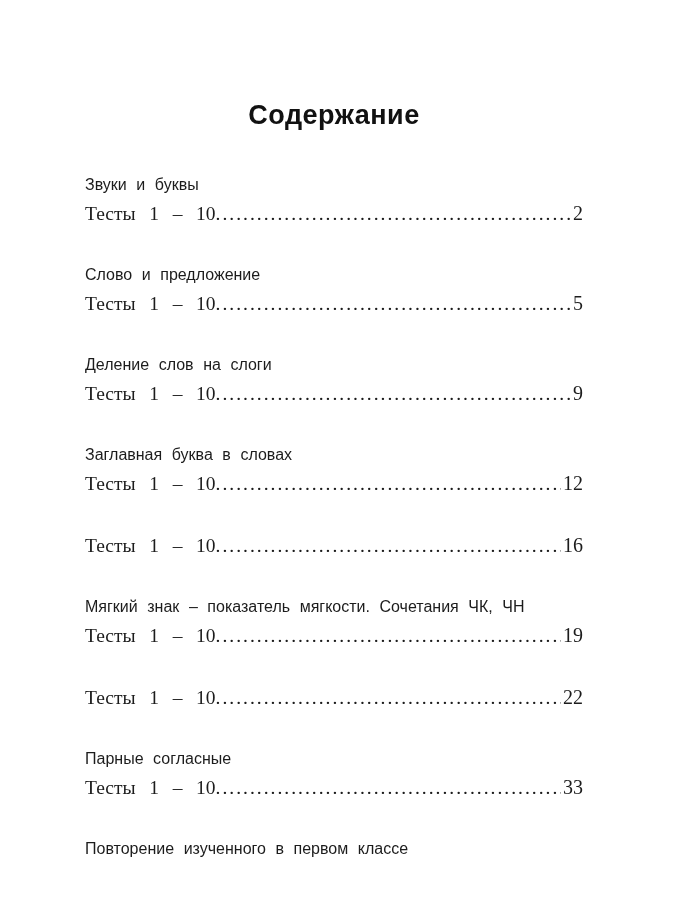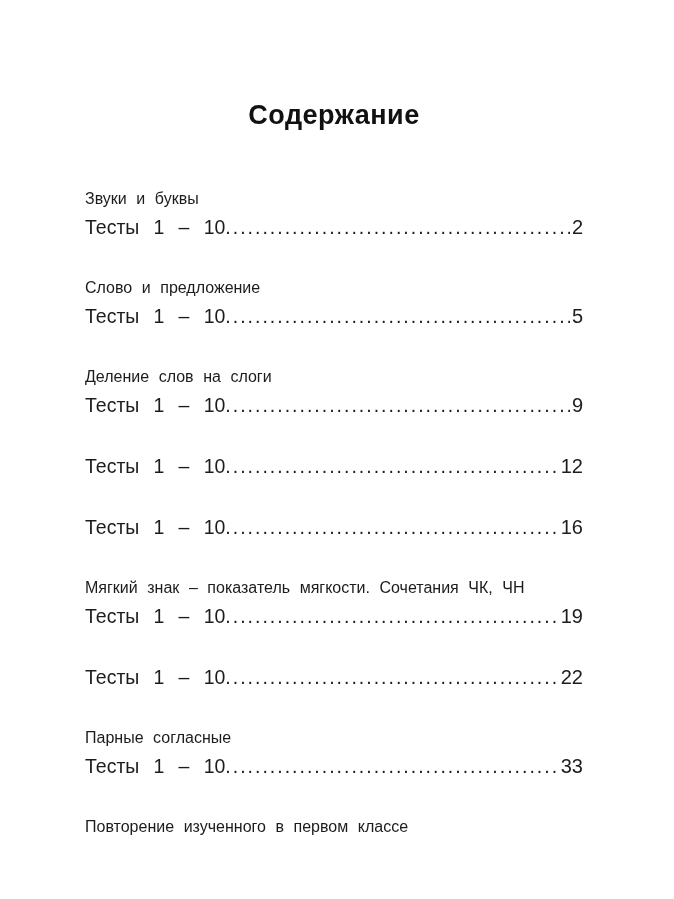--- a/index.html
+++ b/index.html
@@ -22,40 +22,41 @@
     left: 85px;
     top: 0;
     width: 498px;
   }
   .toc-heading {
     text-align: center;
     font-weight: bold;
     font-size: 27px;
     letter-spacing: 0.5px;
     margin-top: 100px;
-    margin-bottom: 54px;
+    margin-bottom: 40px;
     color: #111;
   }
   .toc-list {
     margin-top: 0;
   }
   .toc-entry {
     margin-bottom: 33px;
   }
   .toc-title {
     font-size: 16px;
     line-height: 28px;
     word-spacing: 0.32em;
     white-space: nowrap;
   }
   .toc-line {
     display: flex;
     align-items: baseline;
     font-size: 19.5px;
     line-height: 28px;
+    font-family: Liberation Serif, serif;
   }
   .toc-tests {
     word-spacing: 0.45em;
     white-space: nowrap;
   }
   .toc-dots {
     flex: 1 1 auto;
     overflow: hidden;
     white-space: nowrap;
     letter-spacing: 2px;
@@ -100,20 +101,21 @@
       <div class="toc-entry">
         <div class="toc-title">Деление  слов  на  слоги</div>
         <div class="toc-line">
           <span class="toc-tests">Тесты 1 – 10</span>
             <span class="toc-dots">........................................................................................................................................................................................................</span>
             <span class="toc-page">9</span>
         </div>
       </div>
 
       <div class="toc-entry">
+        <div class="toc-title">Заглавная  буква  в  словах</div>
         <div class="toc-line">
           <span class="toc-tests">Тесты 1 – 10</span>
             <span class="toc-dots">........................................................................................................................................................................................................</span>
             <span class="toc-page">12</span>
         </div>
       </div>
 
       <div class="toc-entry">
         <div class="toc-line">
           <span class="toc-tests">Тесты 1 – 10</span>

